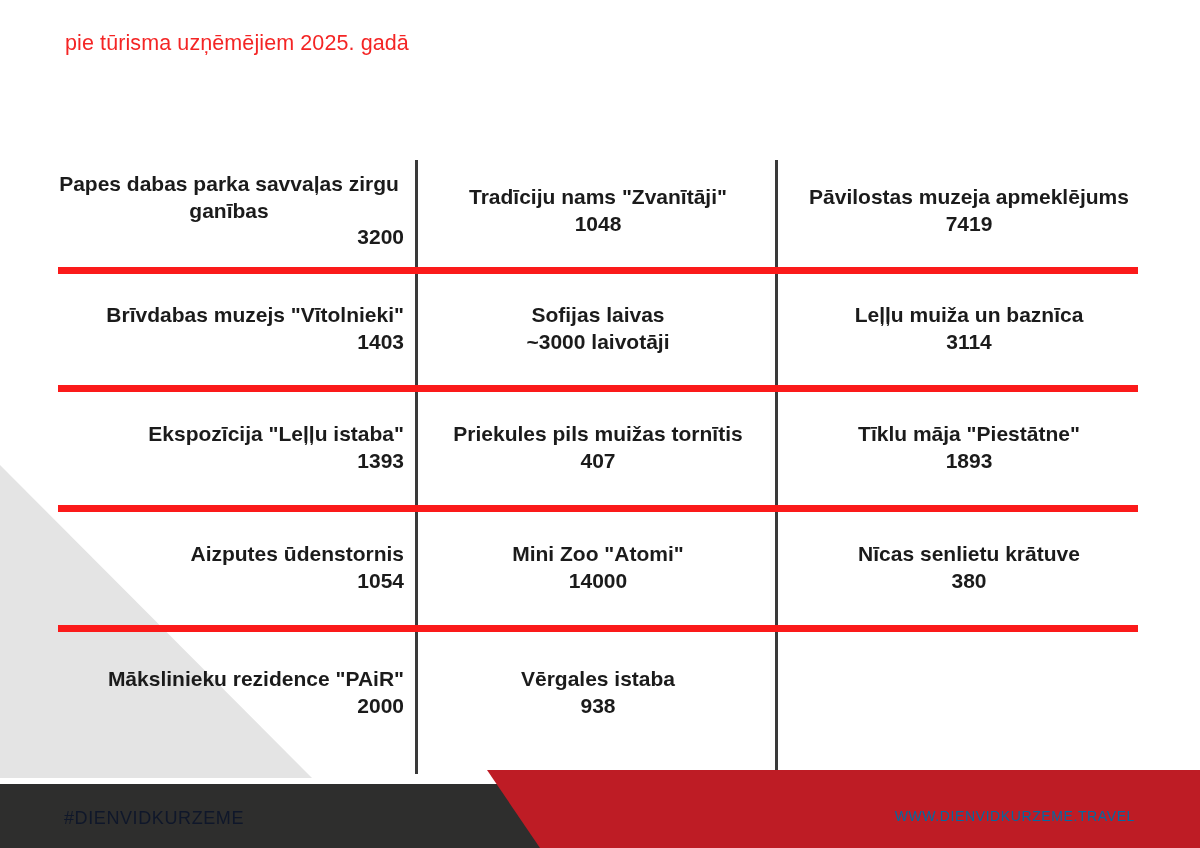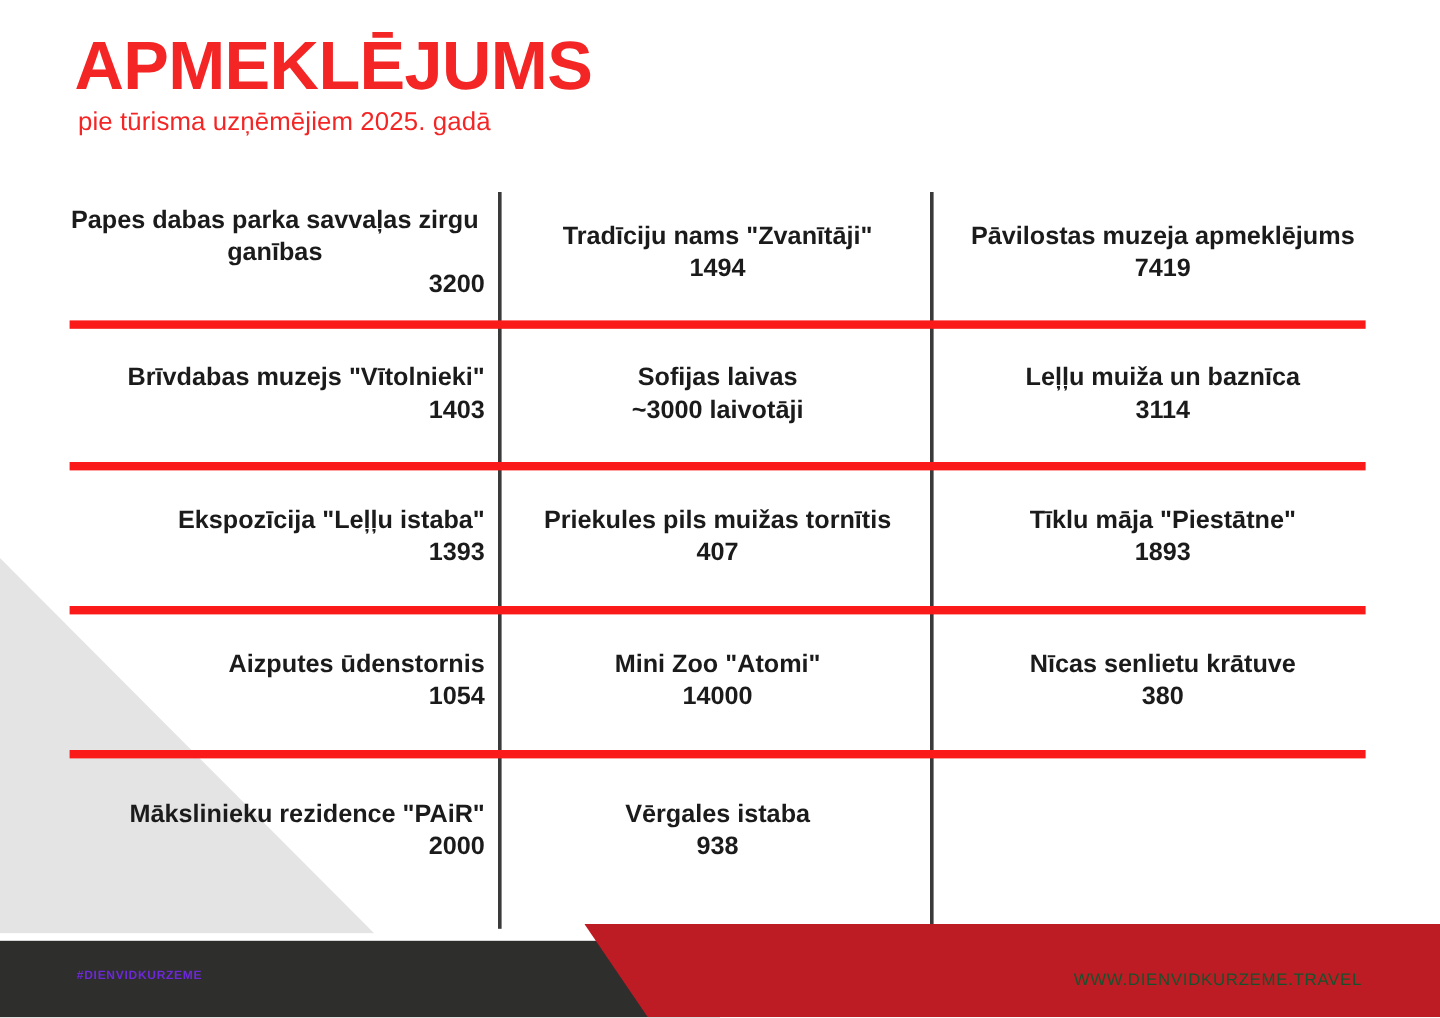--- a/index.html
+++ b/index.html
@@ -149,65 +149,64 @@
     top: 8px;
     width: 780px;
     height: 78px;
     background: #be1c25;
     clip-path: polygon(67px 0, 100% 0, 100% 100%, 120px 100%);
   }
   .footer-hash {
     position: absolute;
     left: 64px;
     top: 46px;
-    font-size: 10px;
+    font-size: 18px;
     letter-spacing: 0.6px;
-    color: #6d28d9;
-    font-weight: 700;
+    color: #0f172a;
+    font-weight: 400;
   }
   .footer-url {
     position: absolute;
     right: 65px;
     top: 46px;
     font-size: 14px;
     letter-spacing: 0.6px;
-    color: #14532d;
+    color: #0369a1;
     font-weight: 400;
   }
 </style>
 </head>
 <body>
 
 <div class="page">
 
   <div class="gray-wedge"></div>
 
   <div class="header">
-    <div class="title">APMEKLĒJUMS</div>
     <div class="subtitle">pie tūrisma uzņēmējiem 2025. gadā</div>
   </div>
 
   <div class="table">
 
     <div class="vdiv vdiv-1"></div>
     <div class="vdiv vdiv-2"></div>
 
     <div class="sep sep-1"></div>
     <div class="sep sep-2"></div>
     <div class="sep sep-3"></div>
     <div class="sep sep-4"></div>
 
     <div class="row r1">
       <div class="cell cell-left">
         <span class="cell-name">Papes dabas parka savvaļas zirgu ganības</span>
         <span class="cell-value">3200</span>
       </div>
       <div class="cell cell-mid">
         <span class="cell-name">Tradīciju nams "Zvanītāji"</span>
-        <span class="cell-value">1494</span>
+        <span class="cell-value">1048</span>
       </div>
       <div class="cell cell-right">
         <span class="cell-name">Pāvilostas muzeja apmeklējums</span>
         <span class="cell-value">7419</span>
       </div>
     </div>
 
     <div class="row r2">
       <div class="cell cell-left">
         <span class="cell-name">Brīvdabas muzejs "Vītolnieki"</span>

